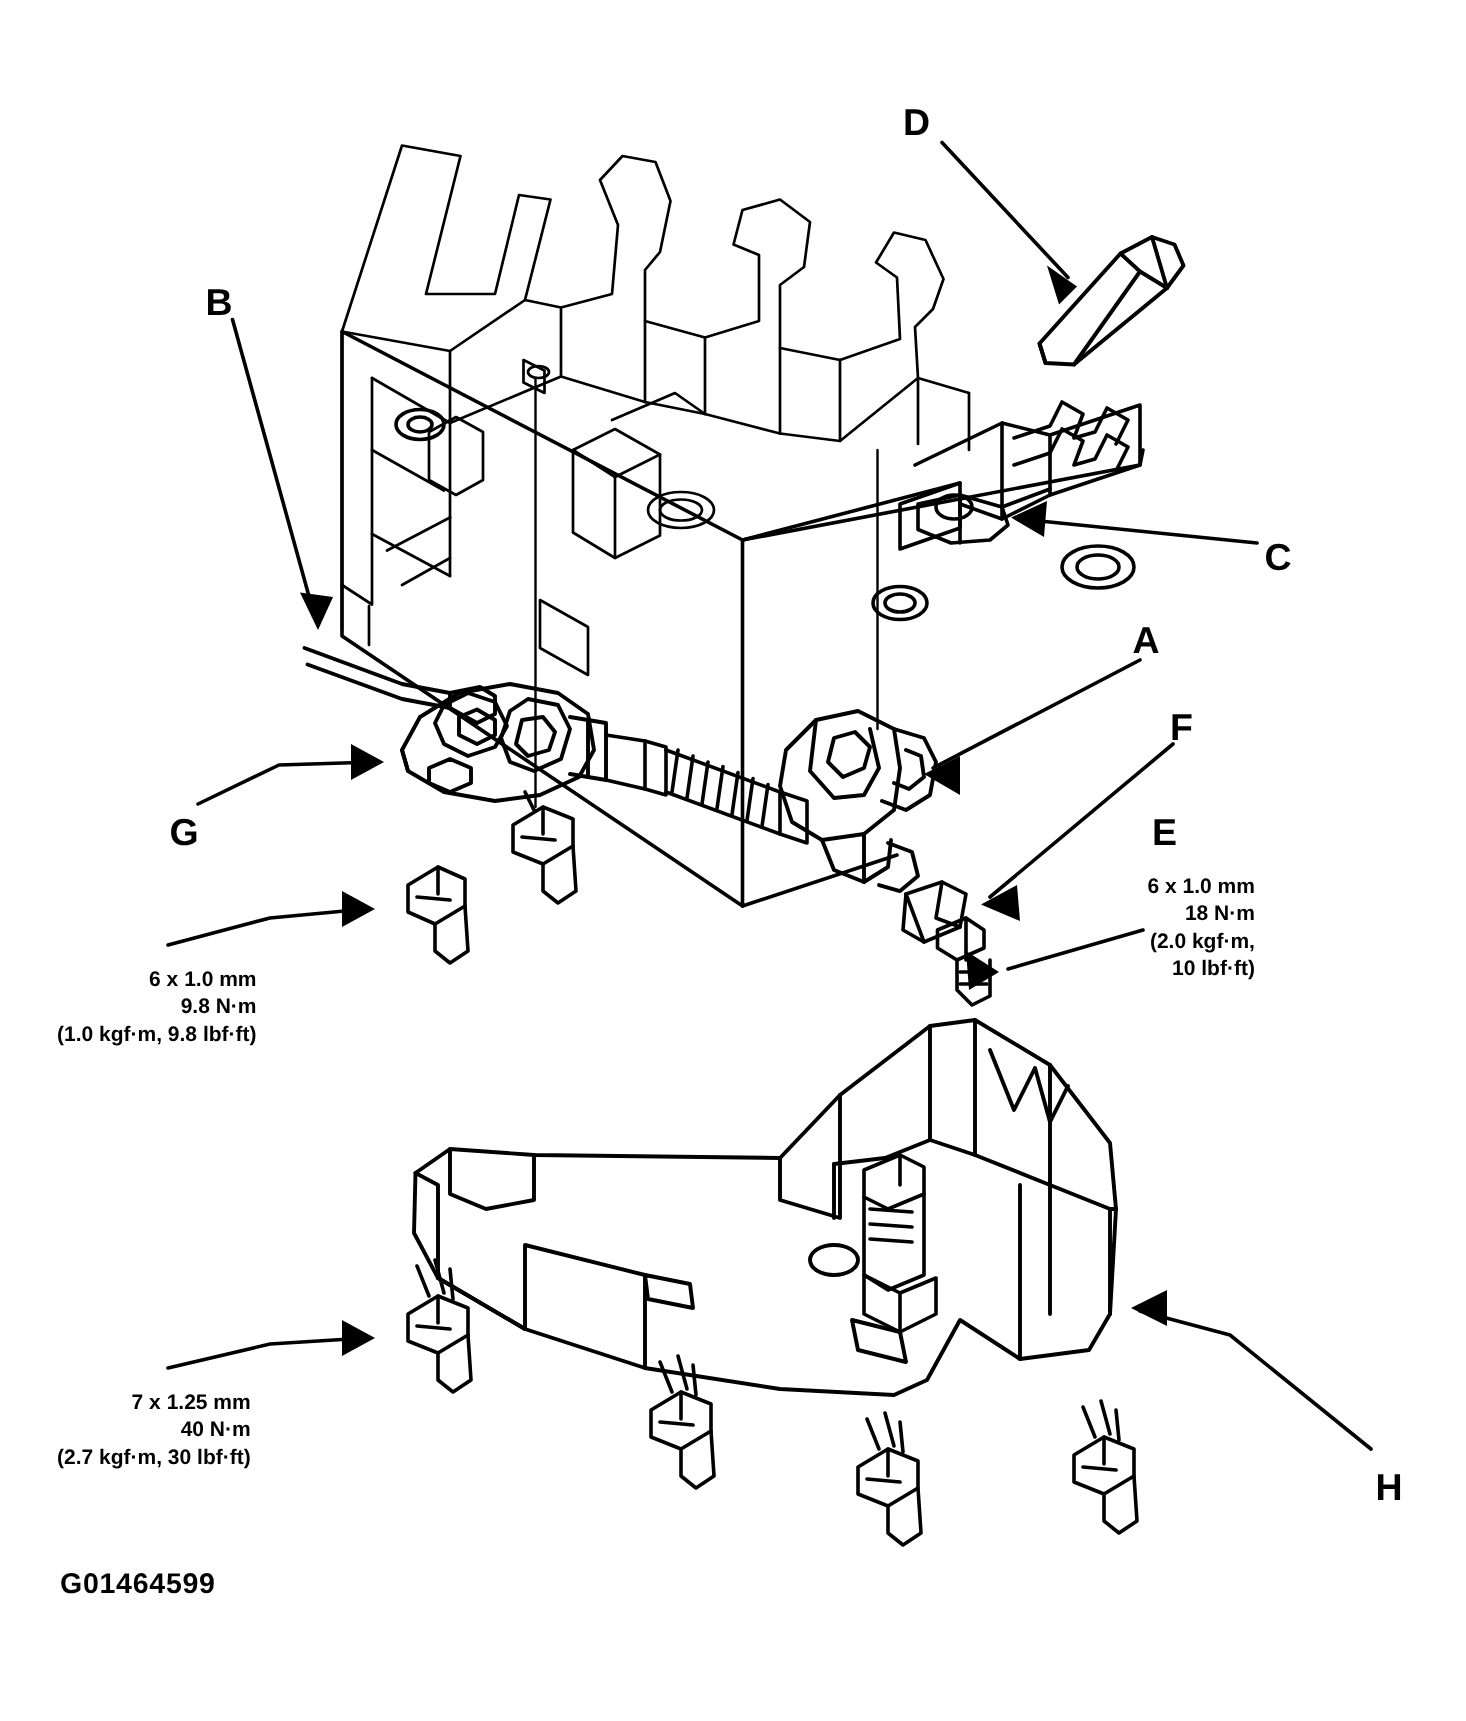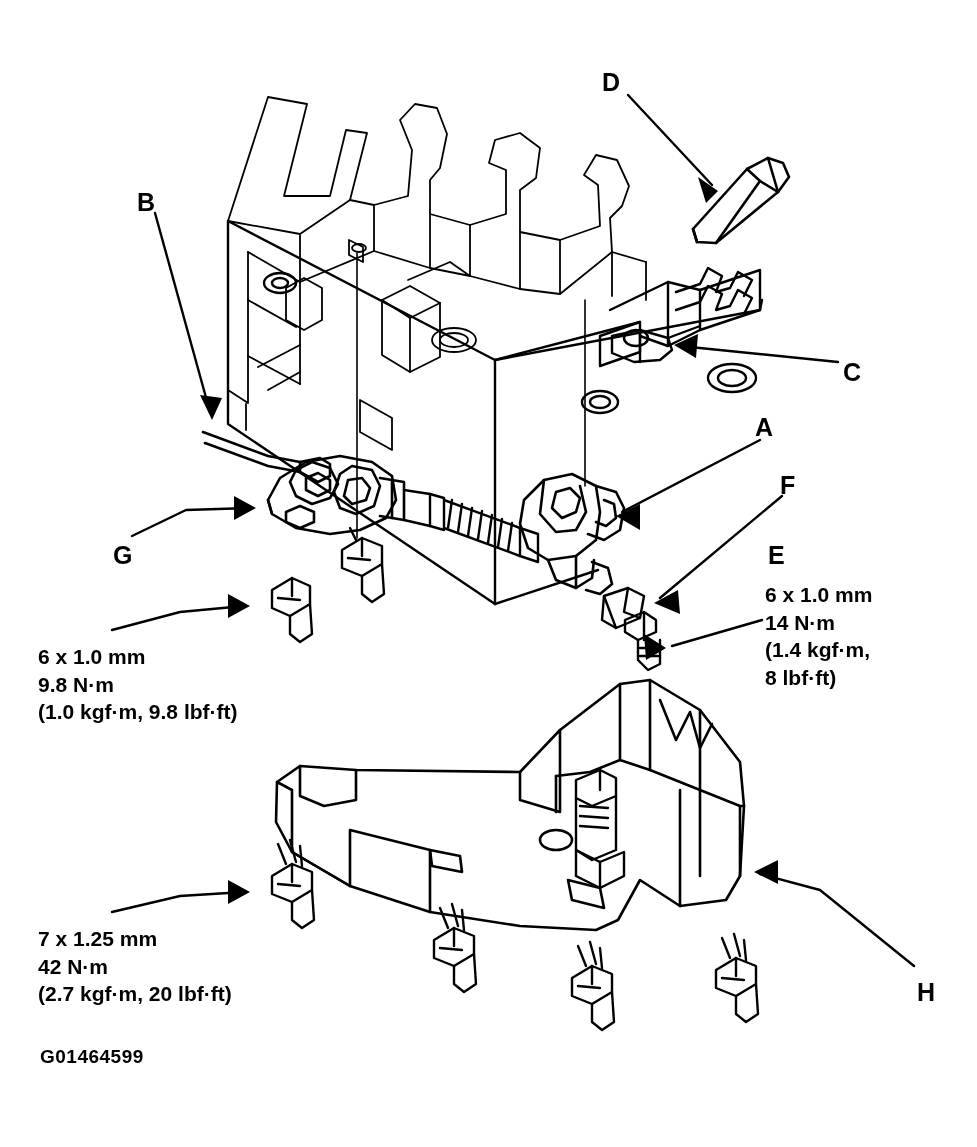--- a/index.html
+++ b/index.html
@@ -30,24 +30,25 @@
     font-weight: bold;
     font-size: 25px;
     color: #000000;
     line-height: 1.0;
     white-space: nowrap;
   }
   .spec {
     position: absolute;
     font-family: "Liberation Sans", sans-serif;
     font-weight: bold;
-    font-size: 21px;
+    font-size: 14px;
     color: #000000;
     line-height: 1.32;
     white-space: nowrap;
+    text-align: right;
   }
   .spec div { white-space: nowrap; }
   .figcode {
     position: absolute;
     font-family: "Liberation Sans", sans-serif;
     font-weight: bold;
     font-size: 19px;
     color: #000000;
     letter-spacing: 0.5px;
     white-space: nowrap;
@@ -328,26 +329,26 @@
   <div class="callout" style="left:917px; top:980px;">H</div>
 
   <div class="spec" style="left:38px; top:643px;">
     <div>6 x 1.0 mm</div>
     <div>9.8 N·m</div>
     <div>(1.0 kgf·m, 9.8 lbf·ft)</div>
   </div>
 
   <div class="spec" style="left:765px; top:581px;">
     <div>6 x 1.0 mm</div>
-    <div>14 N·m</div>
-    <div>(1.4 kgf·m,</div>
-    <div>8 lbf·ft)</div>
+    <div>18 N·m</div>
+    <div>(2.0 kgf·m,</div>
+    <div>10 lbf·ft)</div>
   </div>
 
   <div class="spec" style="left:38px; top:925px;">
     <div>7 x 1.25 mm</div>
-    <div>42 N·m</div>
-    <div>(2.7 kgf·m, 20 lbf·ft)</div>
+    <div>40 N·m</div>
+    <div>(2.7 kgf·m, 30 lbf·ft)</div>
   </div>
 
   <div class="figcode" style="left:40px; top:1046px;text-align:right;">G01464599</div>
 
 </div>
 
 </body></html>

